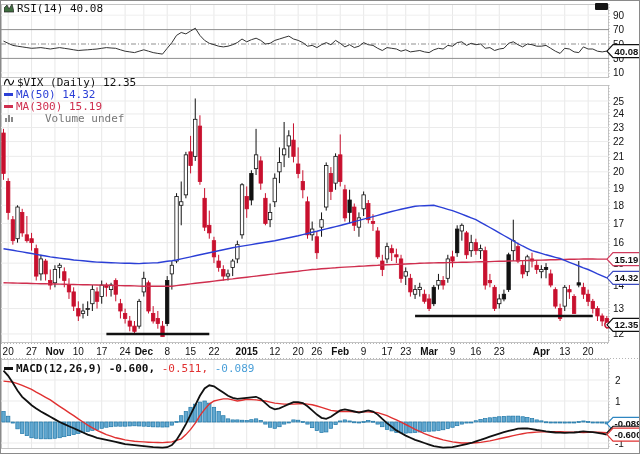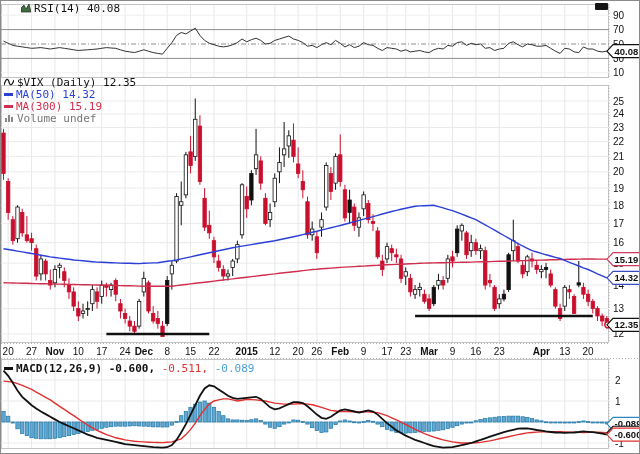--- a/index.html
+++ b/index.html
@@ -6,21 +6,21 @@
   #frame{position:relative;width:640px;height:454px;background:#ffffff;border:1px solid #8a8a8a;
          box-sizing:border-box;overflow:hidden;font-family:"Liberation Sans",sans-serif;}
   #chart-svg{position:absolute;left:0;top:0;}
   .lg{position:absolute;display:flex;flex-direction:column;}
   .lgr{display:flex;align-items:center;height:12px;font:11px "DejaVu Sans Mono","Liberation Mono",monospace;white-space:pre;}
   .lgr .ic{display:inline-flex;margin-right:3px;}
   .c-rsi{color:#111;}
   .c-sym{color:#111;}
   .c-ma50{color:#2b3fd6;}
   .c-ma200{color:#cf2e4e;}
-  .c-vol{color:#767676;}
+  .c-vol{color:#767676;gap:28px;}
   .c-macd{color:#111;font-weight:bold;}
   .c-sig{color:#e03131;}
   .c-hist{color:#4a9fd8;}
   .dash{display:inline-block;width:9px;height:3px;margin-right:3px;}
   .d-blue{background:#2b3fd6;}
   .d-red{background:#cf2e4e;}
   .d-black{background:#111;}
   #corner-mark{position:absolute;left:594px;top:2px;width:13px;height:7px;background:#141414;border-radius:1px;}
 </style>
 </head>
@@ -597,21 +597,21 @@
         <text x="428.10699999999997" y="354" font-size="10" font-family="&quot;Liberation Sans&quot;,sans-serif" fill="#111" text-anchor="middle" font-weight="bold">Mar</text>
         <text x="451.49199999999996" y="354" font-size="10" font-family="&quot;Liberation Sans&quot;,sans-serif" fill="#111" text-anchor="middle" font-weight="normal">9</text>
         <text x="474.87699999999995" y="354" font-size="10" font-family="&quot;Liberation Sans&quot;,sans-serif" fill="#111" text-anchor="middle" font-weight="normal">16</text>
         <text x="498.26199999999994" y="354" font-size="10" font-family="&quot;Liberation Sans&quot;,sans-serif" fill="#111" text-anchor="middle" font-weight="normal">23</text>
         <text x="540.3549999999999" y="354" font-size="10" font-family="&quot;Liberation Sans&quot;,sans-serif" fill="#111" text-anchor="middle" font-weight="bold">Apr</text>
         <text x="563.74" y="354" font-size="10" font-family="&quot;Liberation Sans&quot;,sans-serif" fill="#111" text-anchor="middle" font-weight="normal">13</text>
         <text x="587.125" y="354" font-size="10" font-family="&quot;Liberation Sans&quot;,sans-serif" fill="#111" text-anchor="middle" font-weight="normal">20</text>
       </g>
     </svg>
 
-  <div class="lg" style="left:20px;top:1px;justify-content:center;">
+  <div class="lg" style="left:3px;top:1px;justify-content:center;">
     <div class="lgr c-rsi">
       <span class="ic">
         <svg width="10" height="10">
             <path d="M0,9 L0,5 L3,2 L5,6 L8,1 L10,9 Z" fill="#3f6e3f" stroke="#222" stroke-width="0.7"></path>
           </svg>
       </span>
       <span>RSI(14) 40.08</span>
     </div>
   </div>
 

